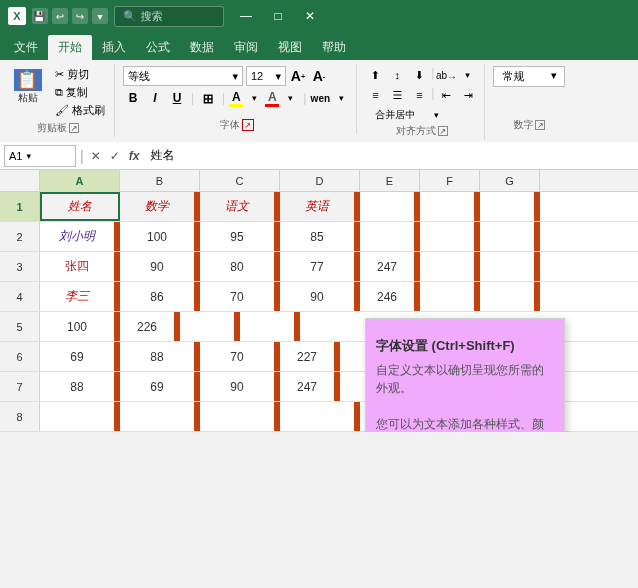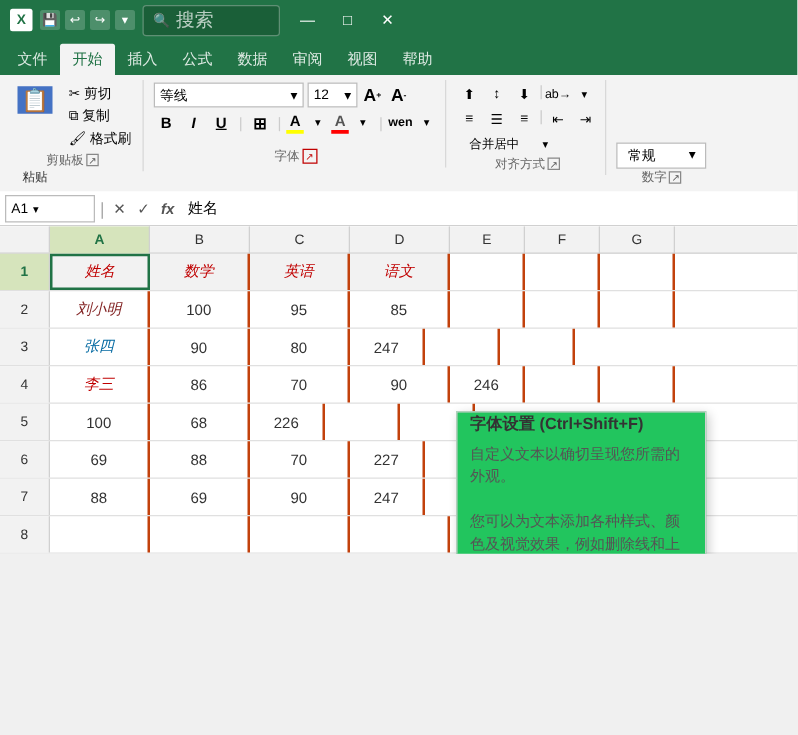--- a/index.html
+++ b/index.html
@@ -255,21 +255,21 @@
       display: flex; align-items: center; justify-content: center;
       font-size: 11px; color: #333;
       flex-shrink: 0;
     }
     .row-header.selected-row {
       background: #d6e4bc;
       color: #217346;
       font-weight: 600;
     }
     .cell {
-      border-right: 2px solid #c2410c;
+      border-right: 6px solid #c2410c;
       display: flex; align-items: center; justify-content: center;
       font-size: 12px; color: #333;
       padding: 0 4px;
     }
     .cell.selected {
       border: 2px solid #217346;
       background: #f0f8f0;
     }
     .cell.header-cell {
       background: #f2f2f2;
@@ -277,24 +277,24 @@
       color: #c00000;
       font-style: italic;
     }
 
     
     .tooltip-popup {
       position: absolute;
       top: 148px;
       left: 365px;
       width: 200px;
-      background: #22c55e;
+      background: #f0abfc;
       border: 1px solid #d0d0d0;
       box-shadow: 2px 2px 8px rgba(0,0,0,0.2);
-      padding: 0 10px;
+      padding: 18px 10px;
       z-index: 100;
       font-size: 12px;
     }
     .tooltip-title {
       font-size: 13px;
       font-weight: 600;
       color: #333;
       margin-bottom: 6px;
     }
     .tooltip-body {
@@ -314,21 +314,21 @@
 <div class="title-bar">
   <div class="title-bar-logo">X</div>
   <div class="title-bar-buttons">
     <div class="title-bar-btn">💾</div>
     <div class="title-bar-btn">↩</div>
     <div class="title-bar-btn">↪</div>
     <div class="title-bar-btn">▾</div>
   </div>
   <div class="title-bar-search">
     <span>🔍</span>
-    <span style="font-size:15px;color:rgba(255,255,255,0.7);">搜索</span>
+    <span style="font-size:11px;color:rgba(255,255,255,0.7);">搜索</span>
   </div>
   <div class="window-controls">
     <div class="win-btn">—</div>
     <div class="win-btn">□</div>
     <div class="win-btn close">✕</div>
   </div>
 </div>
 
 <div class="ribbon-tabs">
   <div class="ribbon-tab">文件</div>
@@ -341,21 +341,21 @@
   <div class="ribbon-tab">帮助</div>
 </div>
 
 <div class="ribbon-content">
 
   <div class="ribbon-group">
     <div style="display:flex;gap:4px;align-items:flex-start;flex:1;margin-bottom:2px;">
       <div class="paste-btn">
         <div style="width:32px;height:36px;display:flex;flex-direction:column;align-items:center;">
           <div style="width:28px;height:28px;background:#4472c4;display:flex;align-items:center;justify-content:center;color:white;font-size:18px;">📋</div>
-          <div style="font-size:10px;color:#333;margin-top:44px;">粘贴</div>
+          <div style="font-size:10px;color:#333;">粘贴</div>
         </div>
       </div>
       <div class="clip-side">
         <div class="clip-btn">
             <span>✂</span>
             <span style="font-size:11px;">剪切</span>
           </div>
         <div class="clip-btn">
             <span>⧉</span>
             <span style="font-size:11px;">复制</span>
@@ -439,21 +439,21 @@
         </div>
       </div>
     </div>
     <div class="ribbon-group-label">
       <span>对齐方式</span>
       <div class="launcher">↗</div>
     </div>
   </div>
 
   <div class="ribbon-group" style="min-width:80px;">
-    <div style="display:flex;flex-direction:column;align-items:flex-start;gap:2px;flex:1;margin-top:48px;">
+    <div style="display:flex;flex-direction:column;align-items:flex-start;gap:2px;flex:1;">
       <div style="border:1px solid #bbb;background:white;padding:2px 8px;font-size:11px;width:72px;display:flex;justify-content:space-between;cursor:pointer;">
         <span>常规</span>
         <span>▾</span>
       </div>
     </div>
     <div class="ribbon-group-label">
       <span>数字</span>
       <div class="launcher">↗</div>
     </div>
   </div>
@@ -484,63 +484,63 @@
     <div class="col-header" style="width:80px;">D</div>
     <div class="col-header" style="width:60px;">E</div>
     <div class="col-header" style="width:60px;">F</div>
     <div class="col-header" style="width:60px;">G</div>
   </div>
 
   <div class="sheet-row">
     <div class="row-header selected-row">1</div>
     <div class="cell selected header-cell" style="width:80px;">姓名</div>
     <div class="cell header-cell" style="width:80px;">数学</div>
+    <div class="cell header-cell" style="width:80px;">语文</div>
     <div class="cell header-cell" style="width:80px;">英语</div>
-    <div class="cell header-cell" style="width:80px;">语文</div>
     <div class="cell" style="width:60px;"></div>
     <div class="cell" style="width:60px;"></div>
     <div class="cell" style="width:60px;"></div>
   </div>
 
   <div class="sheet-row">
     <div class="row-header">2</div>
-    <div class="cell" style="width:80px;color:#7f1d1d;font-style:italic;">刘小明</div>
+    <div class="cell" style="width:80px;color:#4c1d95;font-style:italic;">刘小明</div>
     <div class="cell" style="width:80px;">100</div>
     <div class="cell" style="width:80px;">95</div>
     <div class="cell" style="width:80px;">85</div>
     <div class="cell" style="width:60px;"></div>
     <div class="cell" style="width:60px;"></div>
     <div class="cell" style="width:60px;"></div>
   </div>
 
   <div class="sheet-row">
     <div class="row-header">3</div>
-    <div class="cell" style="width:80px;color:#0369a1;font-style:italic;">张四</div>
+    <div class="cell" style="width:80px;color:#b91c1c;">张四</div>
     <div class="cell" style="width:80px;">90</div>
     <div class="cell" style="width:80px;">80</div>
+    <div class="cell" style="width:80px;">77</div>
     <div class="cell" style="width:60px;">247</div>
     <div class="cell" style="width:60px;"></div>
     <div class="cell" style="width:60px;"></div>
   </div>
 
   <div class="sheet-row">
     <div class="row-header">4</div>
     <div class="cell" style="width:80px;color:#c00000;font-style:italic;">李三</div>
     <div class="cell" style="width:80px;">86</div>
     <div class="cell" style="width:80px;">70</div>
     <div class="cell" style="width:80px;">90</div>
     <div class="cell" style="width:60px;">246</div>
     <div class="cell" style="width:60px;"></div>
     <div class="cell" style="width:60px;"></div>
   </div>
 
   <div class="sheet-row">
     <div class="row-header">5</div>
     <div class="cell" style="width:80px;">100</div>
-    <div class="cell" style="width:80px;">68</div>
     <div class="cell" style="width:60px;">226</div>
     <div class="cell" style="width:60px;"></div>
     <div class="cell" style="width:60px;"></div>
   </div>
 
   <div class="sheet-row">
     <div class="row-header">6</div>
     <div class="cell" style="width:80px;">69</div>
     <div class="cell" style="width:80px;">88</div>
     <div class="cell" style="width:80px;">70</div>

